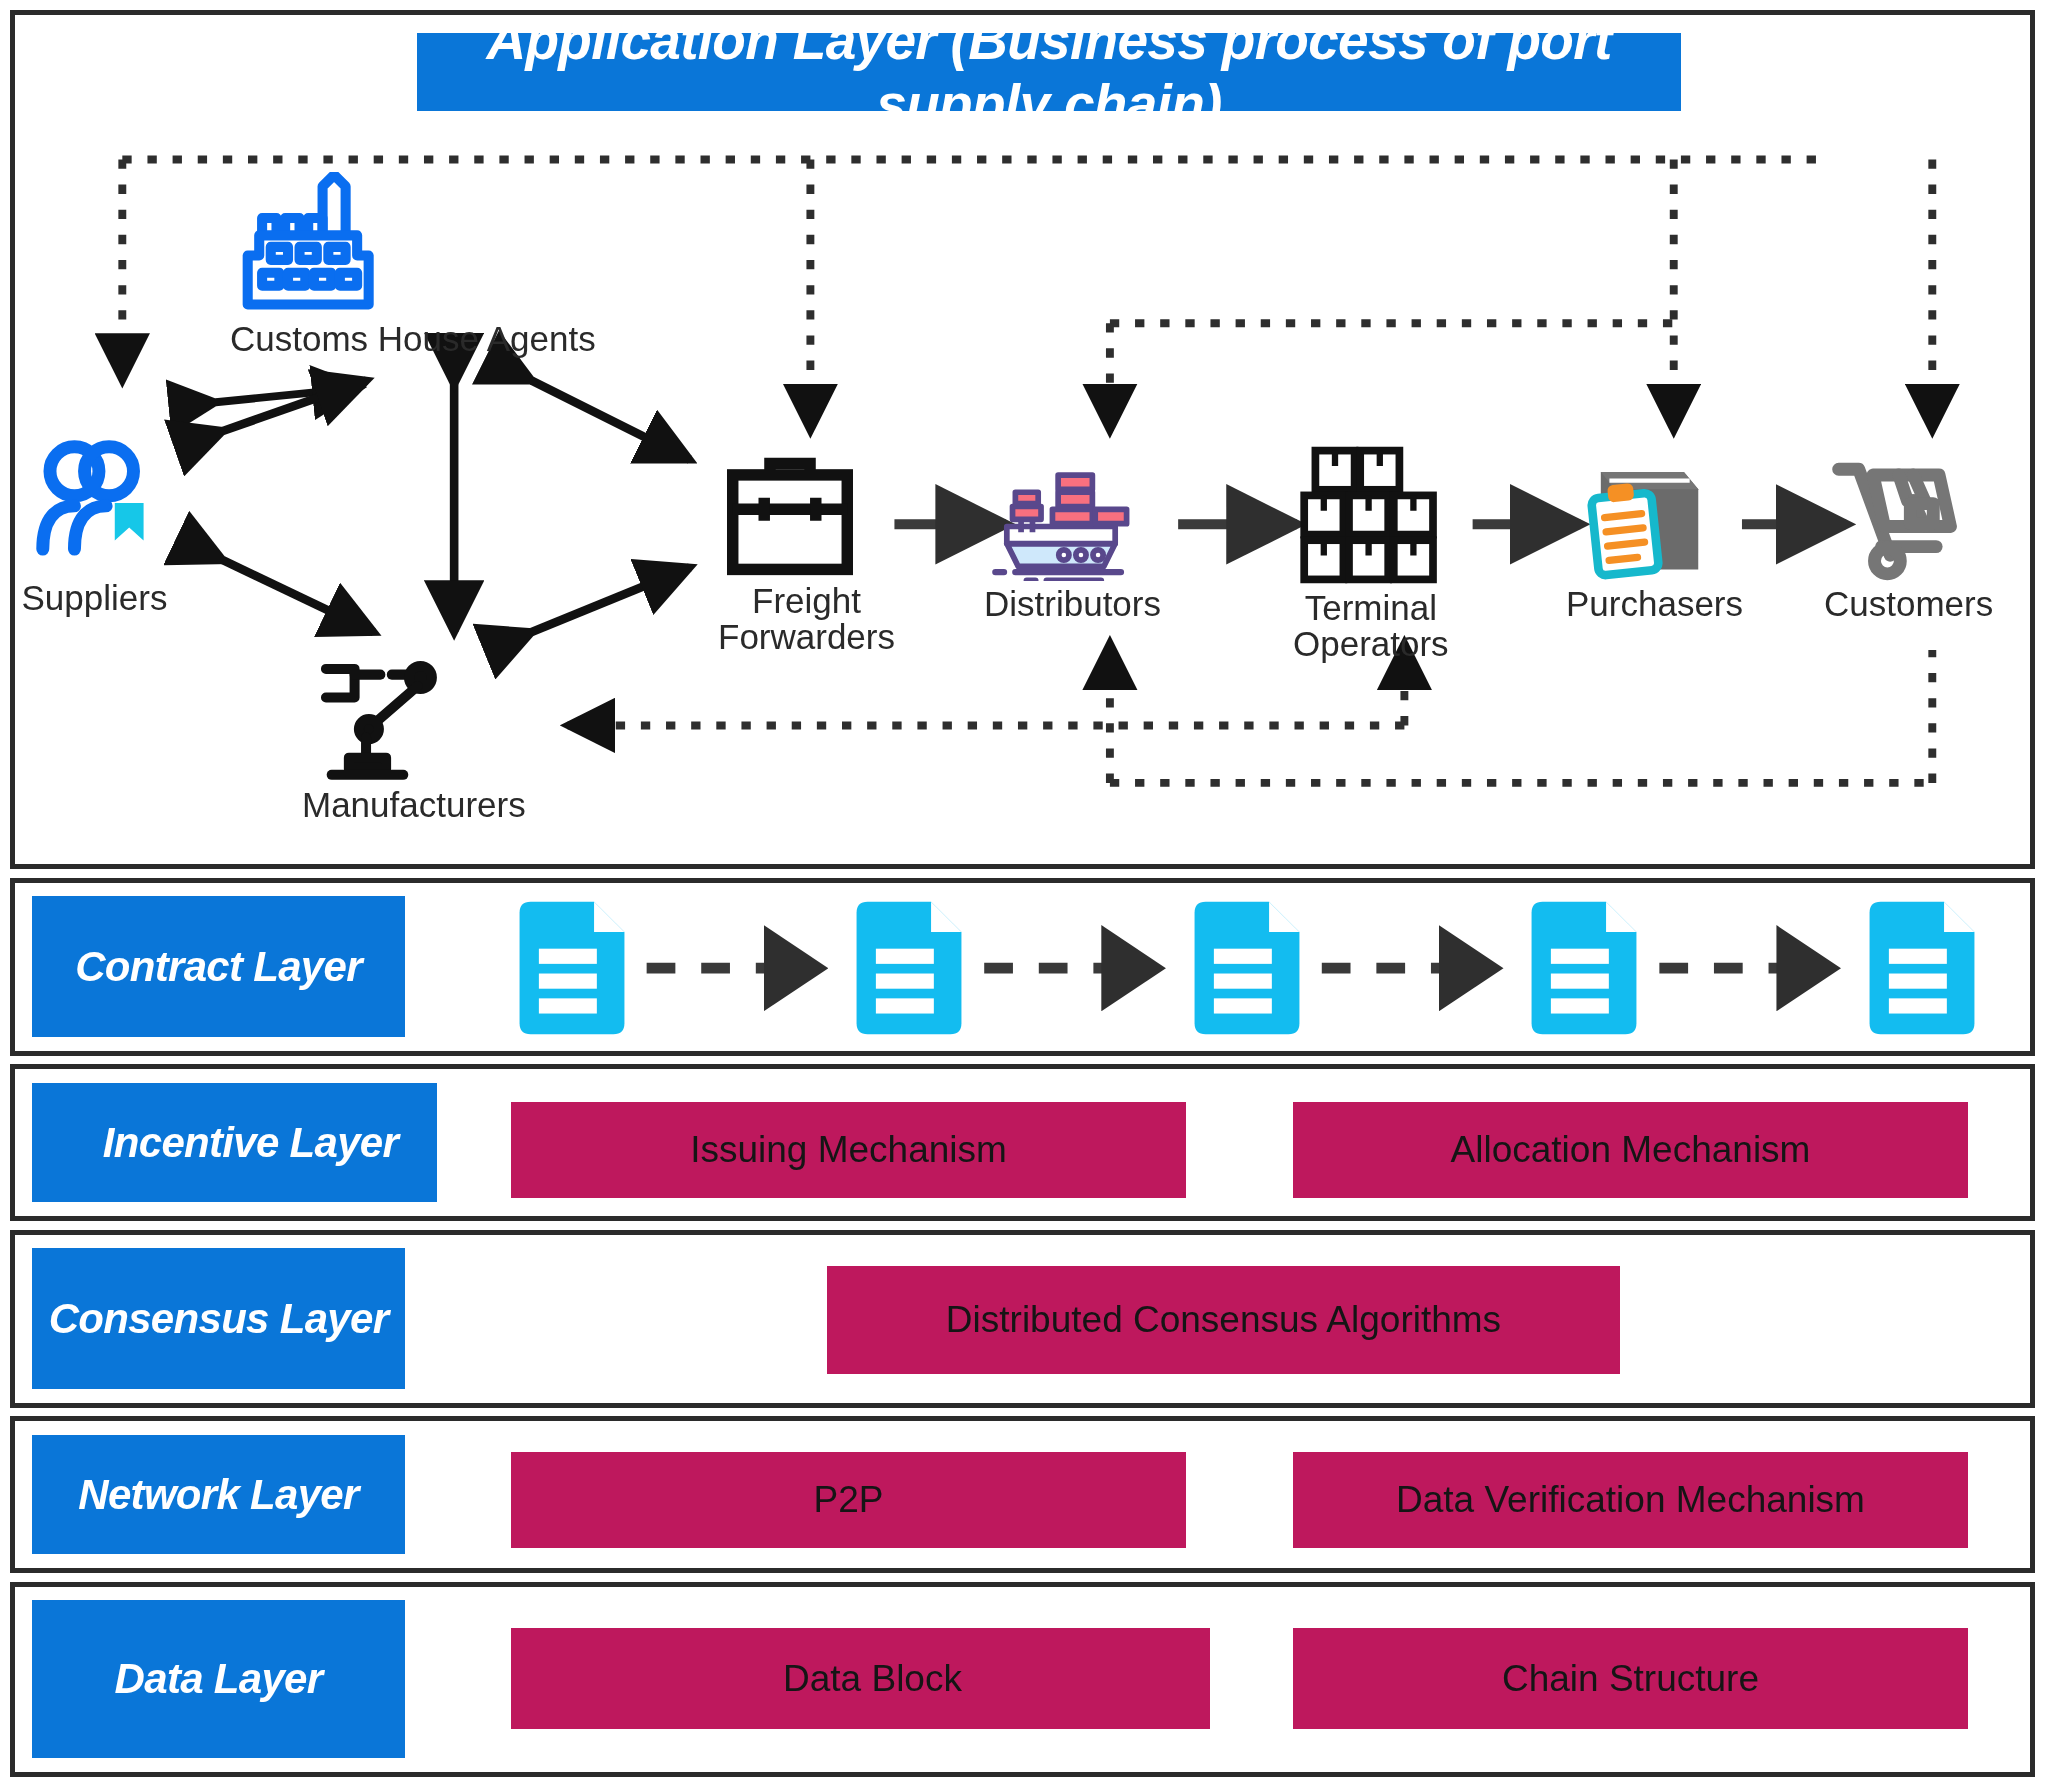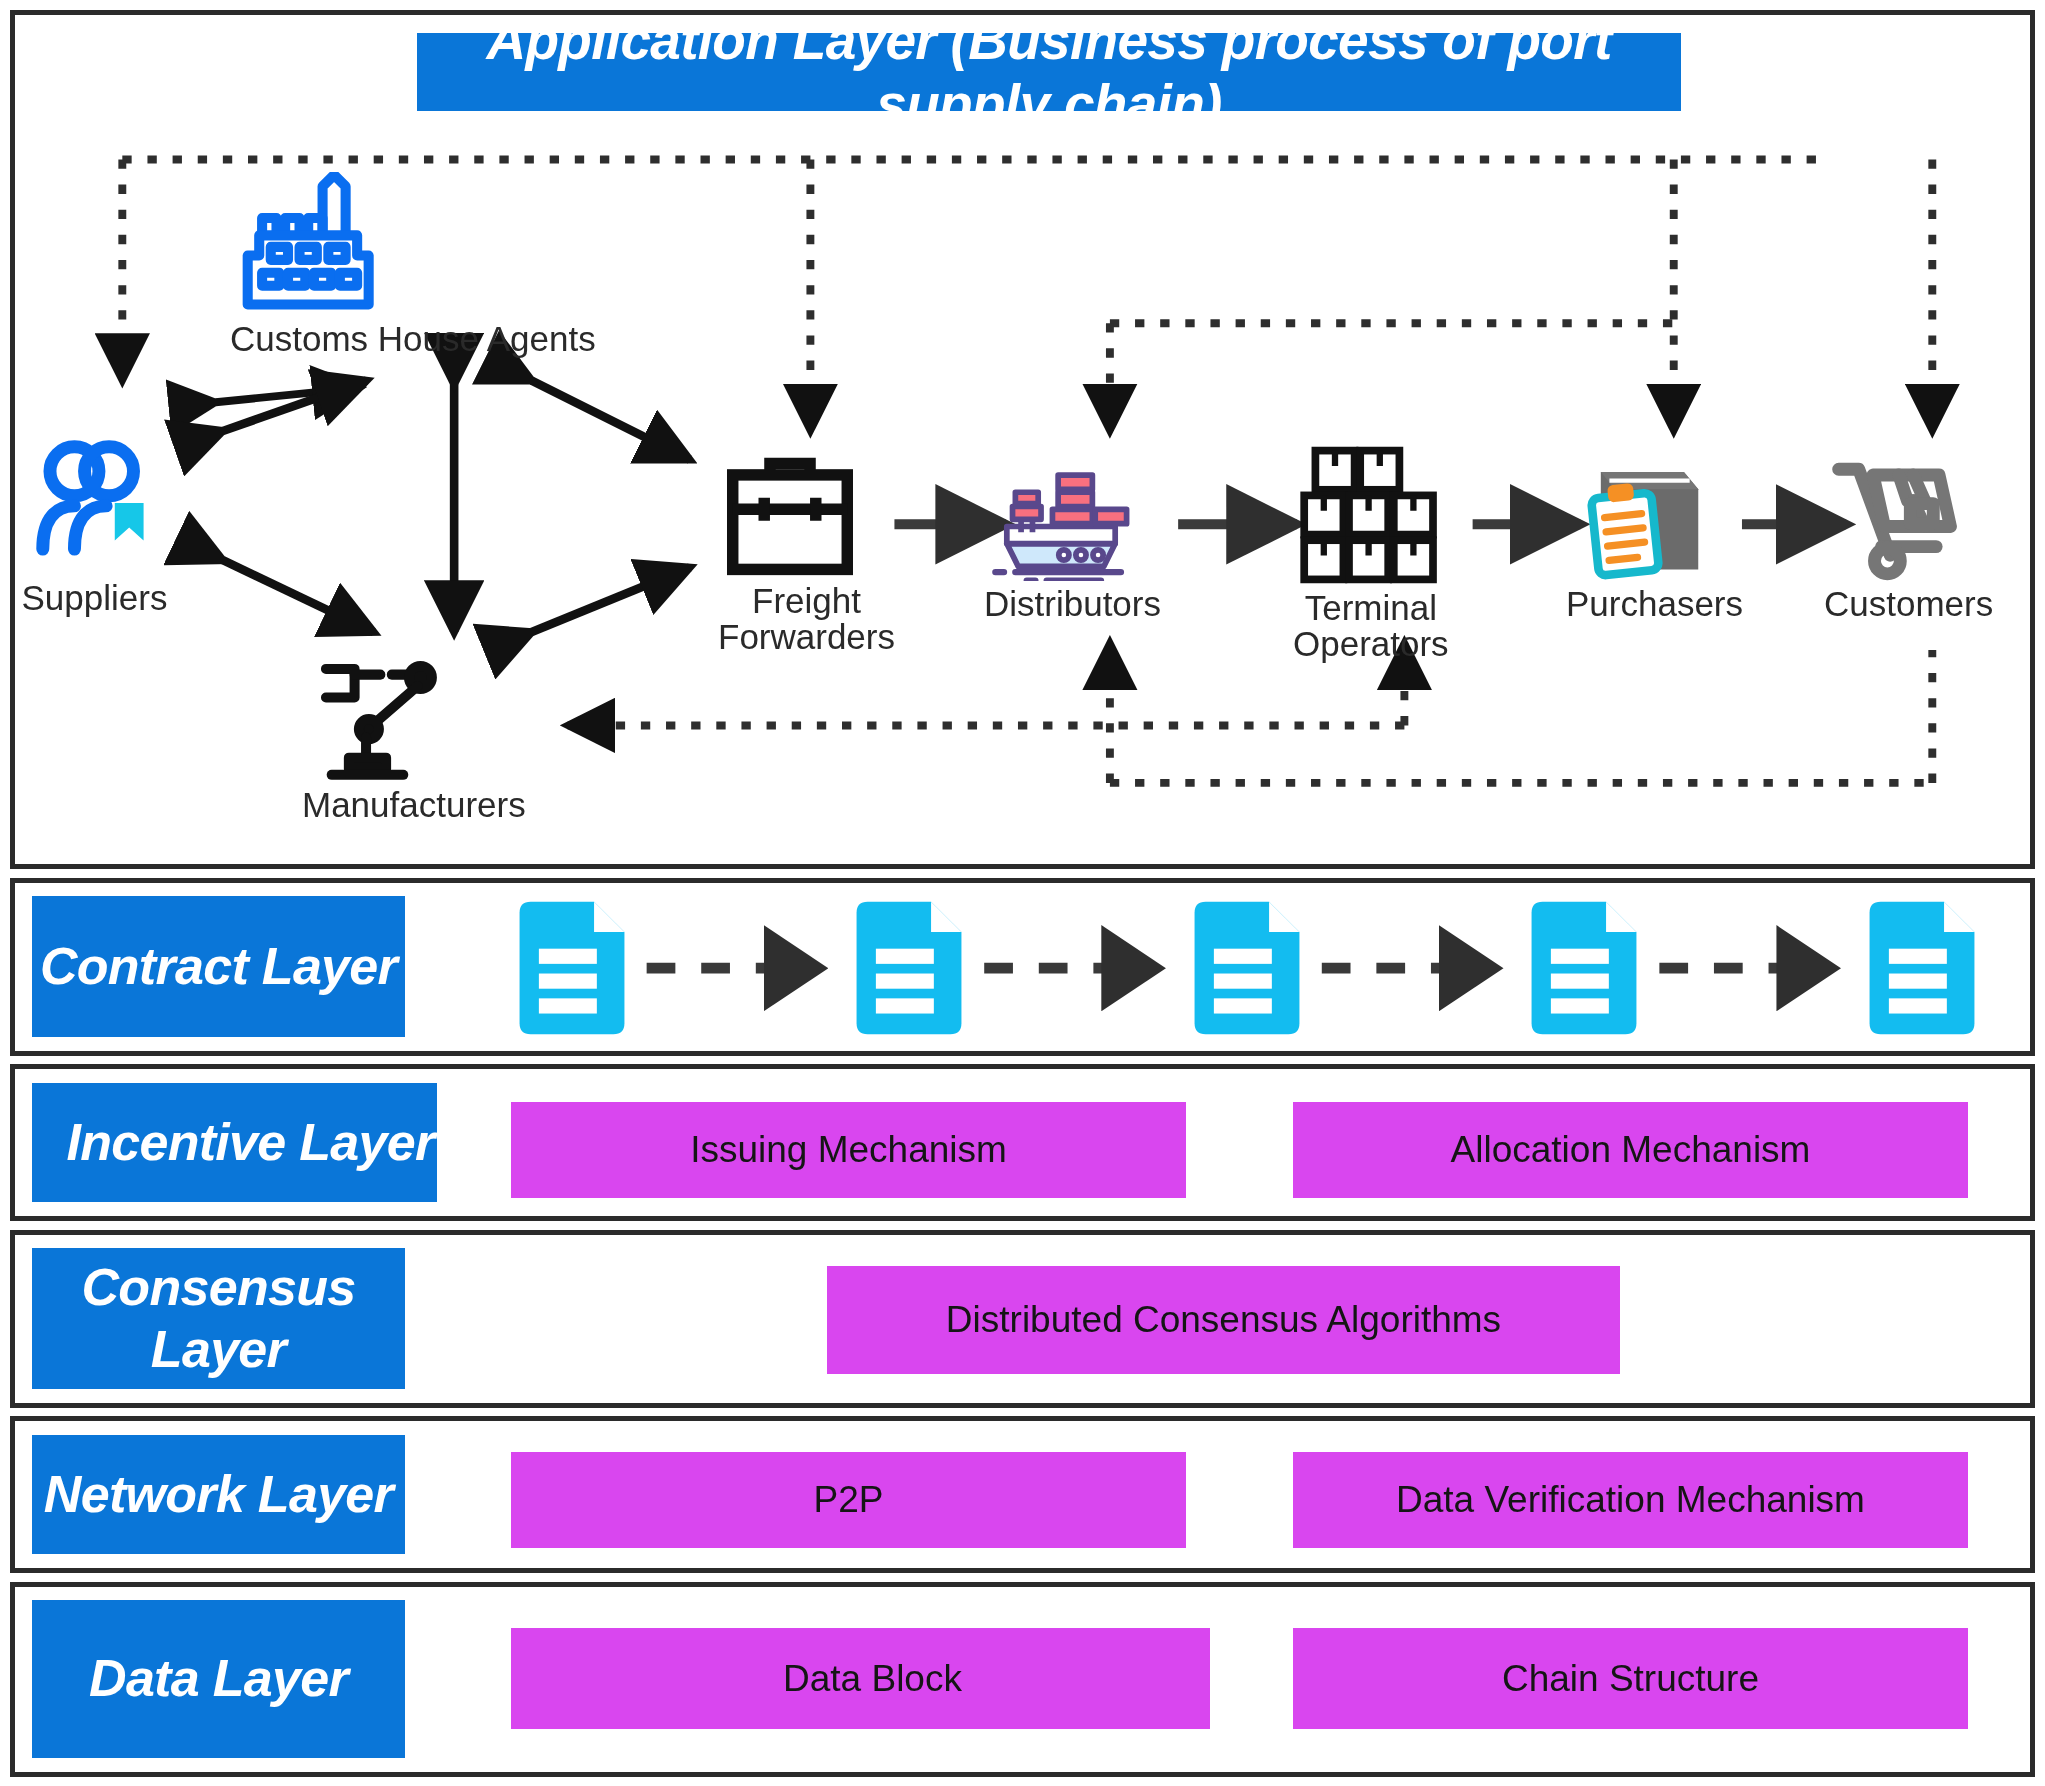--- a/index.html
+++ b/index.html
@@ -26,31 +26,31 @@
     font-style:italic;font-weight:bold;letter-spacing:-0.7px;
   }
   #app-title{
     left:417px;top:33px;width:1264px;height:78px;
     font-size:55px;
   }
   .layer-label{
     position:absolute;background:#0a76d8;color:#fff;
     display:flex;align-items:center;justify-content:center;text-align:center;
     font-style:italic;font-weight:bold;line-height:1.18;letter-spacing:-0.7px;
-    font-size:52px;
+    font-size:42px;
   }
   #lab-contract{left:32px;top:896px;width:373px;height:141px;}
   #lab-incentive{left:32px;top:1083px;width:373px;height:119px;padding-left:32px;}
   #lab-consensus{left:32px;top:1248px;width:373px;height:141px;}
   #lab-network{left:32px;top:1435px;width:373px;height:119px;}
   #lab-data{left:32px;top:1600px;width:373px;height:158px;}
 
   
   .gray-box{
-    position:absolute;background:#d946ef;color:#151515;
+    position:absolute;background:#be185d;color:#151515;
     display:flex;align-items:center;justify-content:center;text-align:center;
     font-size:37px;
   }
   #gb-issuing{left:511px;top:1102px;width:675px;height:96px;}
   #gb-allocation{left:1293px;top:1102px;width:675px;height:96px;}
   #gb-consensusalg{left:827px;top:1266px;width:793px;height:108px;}
   #gb-p2p{left:511px;top:1452px;width:675px;height:96px;}
   #gb-dataverify{left:1293px;top:1452px;width:675px;height:96px;}
   #gb-datablock{left:511px;top:1628px;width:675px;height:101px;padding-left:24px;}
   #gb-chainstruct{left:1293px;top:1628px;width:675px;height:101px;}

